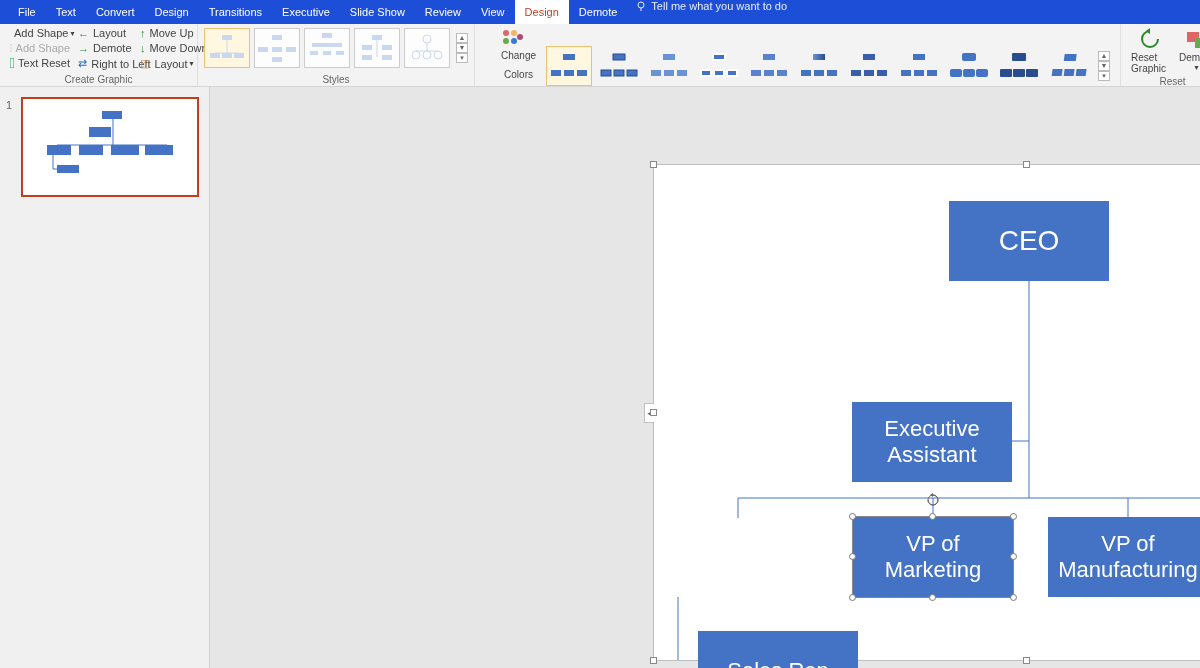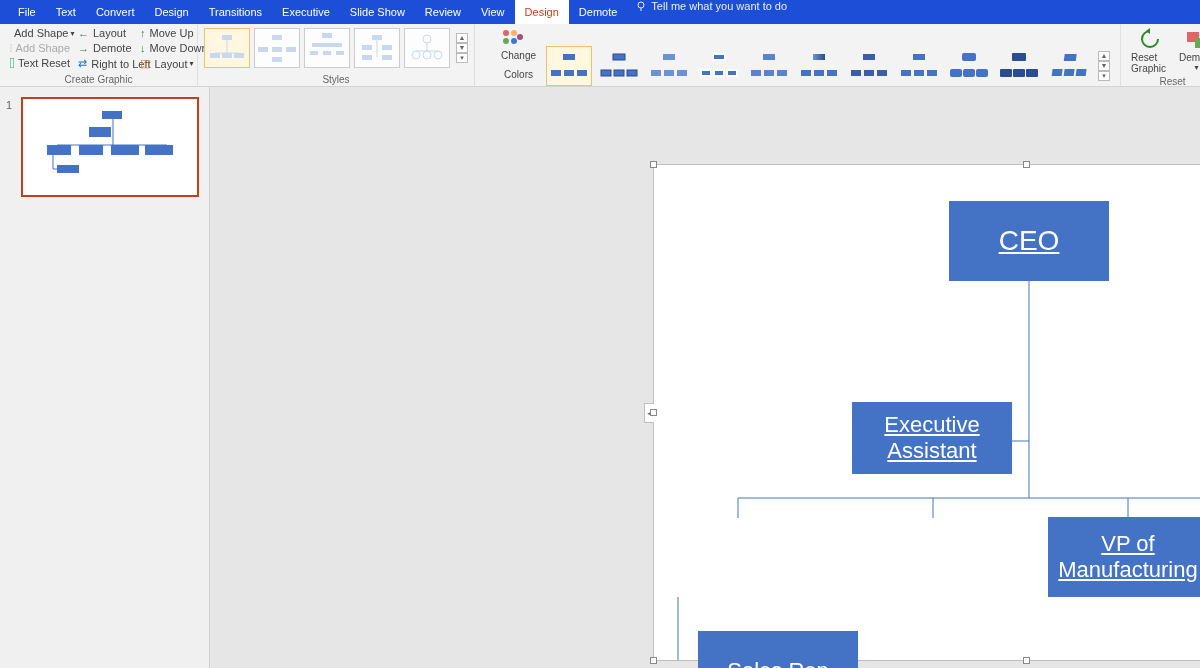--- a/index.html
+++ b/index.html
@@ -48,21 +48,21 @@
 .thumb-inner{position:absolute;inset:4px;}
 
 .canvas{flex:1;position:relative;background:#e6e6e6;}
 .smartart{position:absolute;left:443px;top:77px;width:748px;height:497px;border:1px solid #bfbfbf;background:#fff;}
 .handle{position:absolute;width:7px;height:7px;border:1px solid #888;background:#fff;}
 .h-tl{left:-4px;top:-4px;} .h-bl{left:-4px;bottom:-4px;}
 .h-tm{left:50%;top:-4px;margin-left:-4px;} .h-bm{left:50%;bottom:-4px;margin-left:-4px;}
 .h-ml{left:-4px;top:50%;margin-top:-4px;}
 .expand-tab{position:absolute;left:-10px;top:50%;margin-top:-10px;width:10px;height:20px;border:1px solid #bfbfbf;border-right:none;background:#fff;font-size:9px;display:flex;align-items:center;justify-content:center;color:#666;cursor:pointer;}
 
-.node{position:absolute;background:#4472c4;color:#fff;display:flex;align-items:center;justify-content:center;text-align:center;font-size:22px;line-height:1.2;padding:4px;text-decoration:underline;}
+.node{position:absolute;background:#4472c4;color:#fff;display:flex;align-items:center;justify-content:center;text-align:center;font-size:22px;line-height:1.2;padding:4px;}
 .node.sel{outline:1px solid #888;}
 .node-handle{position:absolute;width:7px;height:7px;border:1px solid #777;background:#fff;border-radius:50%;}
 .rot{position:absolute;width:14px;height:14px;left:50%;margin-left:-7px;top:-24px;}
 
 svg.conn{position:absolute;left:0;top:0;width:100%;height:100%;pointer-events:none;}
 svg.conn line{stroke:#4472c4;stroke-width:1;}
 </style>
 </head>
 <body>
 
@@ -391,24 +391,40 @@
         <line x1="279" y1="333" x2="279" y2="353"></line>
         <line x1="474" y1="333" x2="474" y2="353"></line>
         <line x1="670" y1="333" x2="670" y2="353"></line>
         <line x1="24" y1="432" x2="24" y2="506"></line>
         <line x1="24" y1="506" x2="44" y2="506"></line>
       </svg>
 
       <div class="node" style="left:295px;top:36px;width:160px;height:80px;font-size:28px;">
         <span>CEO</span>
       </div>
-      <div class="node" style="left:198px;top:237px;width:160px;height:72px;">
+      <div class="node" style="left:198px;top:237px;width:160px;height:80px;">
         <span>Executive Assistant</span>
       </div>
 
+      <div class="node sel" style="left:199px;top:352px;width:160px;height:80px;">
+        <span>VP of Marketing</span>
+        <svg class="rot" viewBox="0 0 14 14">
+            <circle cx="7" cy="7" r="5" fill="none" stroke="#666"></circle>
+            <path d="M7 2 a5 5 0 1 1 -5 5" fill="none" stroke="#666"></path>
+            <polygon points="7,0 7,4 4,2" fill="#666"></polygon>
+          </svg>
+        <div class="node-handle" style="left:-4px;top:-4px;"></div>
+        <div class="node-handle" style="right:-4px;top:-4px;"></div>
+        <div class="node-handle" style="left:-4px;bottom:-4px;"></div>
+        <div class="node-handle" style="right:-4px;bottom:-4px;"></div>
+        <div class="node-handle" style="left:50%;margin-left:-4px;top:-4px;"></div>
+        <div class="node-handle" style="left:50%;margin-left:-4px;bottom:-4px;"></div>
+        <div class="node-handle" style="left:-4px;top:50%;margin-top:-4px;"></div>
+        <div class="node-handle" style="right:-4px;top:50%;margin-top:-4px;"></div>
+      </div>
 
       <div class="node" style="left:394px;top:352px;width:160px;height:80px;">
         <span>VP of Manufacturing</span>
       </div>
 
       <div class="node" style="left:44px;top:466px;width:160px;height:80px;">
         <span>Sales Rep</span>
       </div>
     </div>
   </div>

